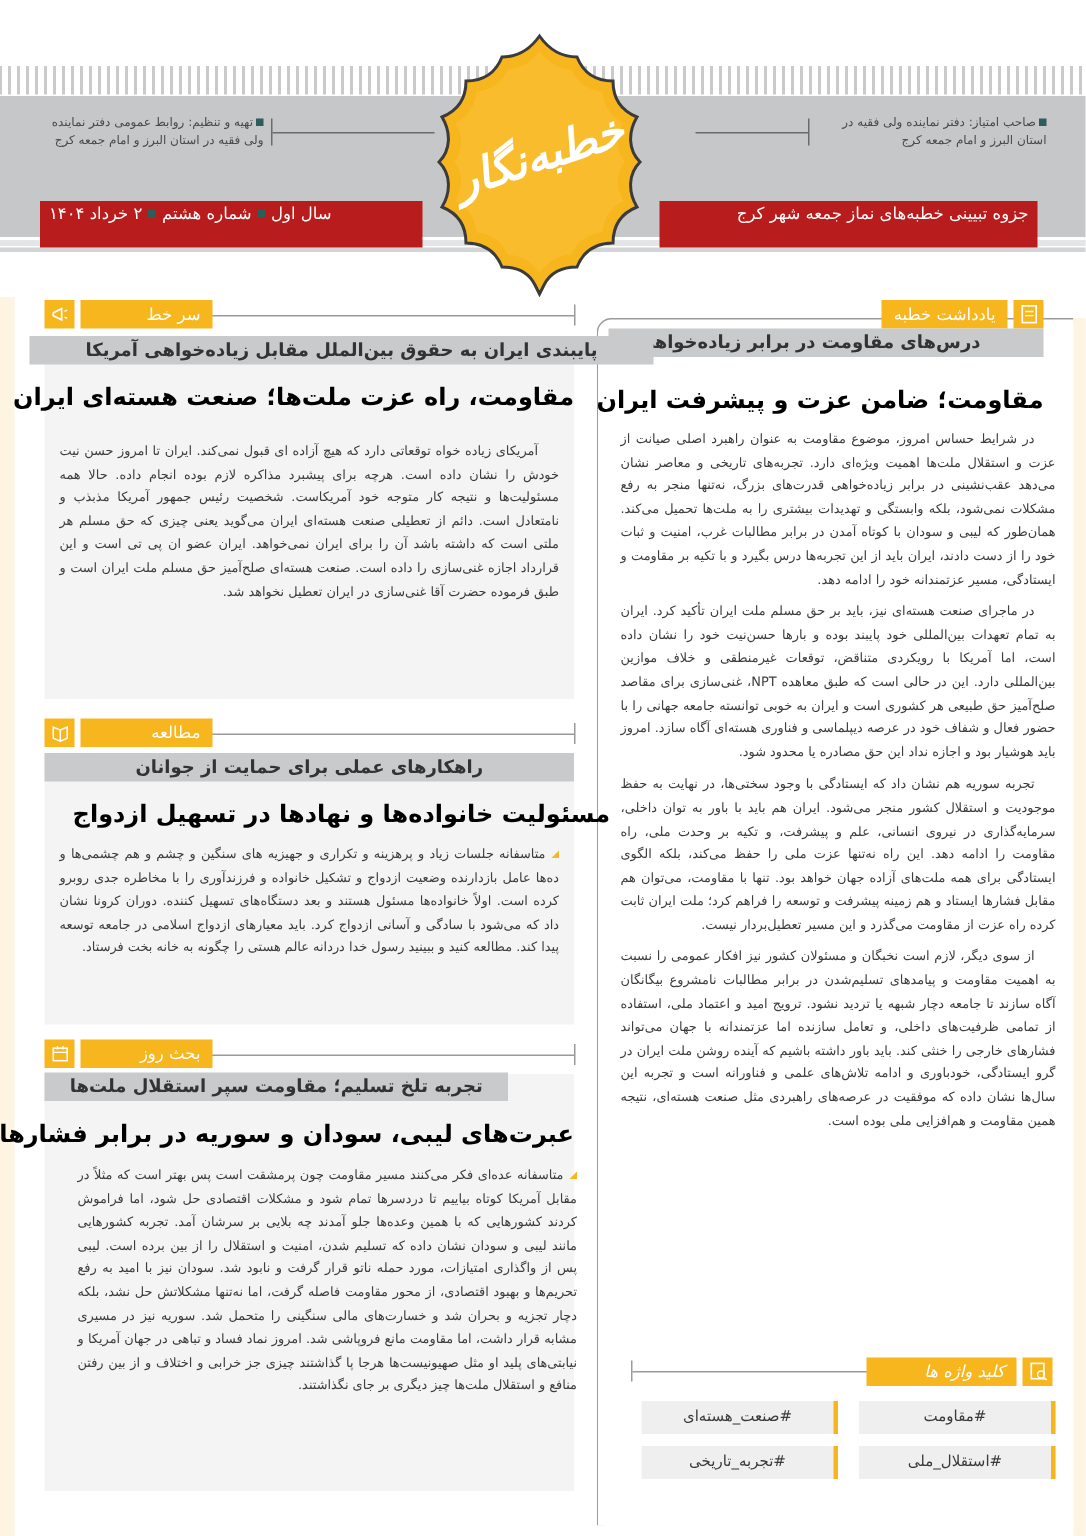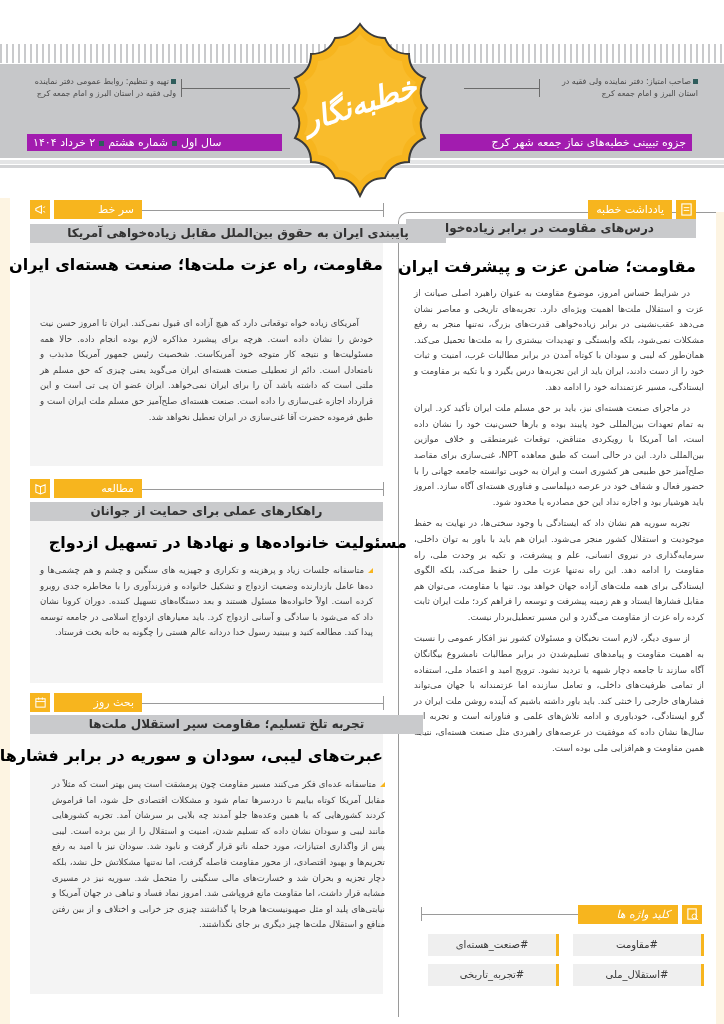--- a/index.html
+++ b/index.html
@@ -24,21 +24,21 @@
   .hdr-note.right { right: 26px; text-align: right; }
   .hdr-note.left { left: 26px; text-align: right; }
   .hdr-line { position: absolute; top: 88px; height: 1px; background: #6b6b6b; }
   .hdr-line.right { right: 185px; width: 75px; }
   .hdr-line.left { left: 182px; width: 108px; }
   .hdr-vbar { position: absolute; top: 79px; width: 1px; height: 18px; background: #6b6b6b; }
   .hdr-vbar.right { right: 184px; }
   .hdr-vbar.left { left: 181px; }
 
   .hdr-pill {
-    position: absolute; top: 134px; height: 17px; background: #a21caf; color: #fff;
+    position: absolute; top: 134px; height: 31px; background: #b91c1c; color: #fff;
     font-size: 11px; line-height: 17px; padding: 0 6px; white-space: nowrap;
   }
   .hdr-pill.right { right: 32px; width: 252px; text-align: right; }
   .hdr-pill.left { left: 27px; width: 255px; text-align: left; direction: rtl; }
   .hdr-pill .dot { display: inline-block; width: 5px; height: 5px; background: #2f5d5c; margin: 0 4px; vertical-align: middle; }
 
   .logo { position: absolute; top: 20px; left: 277px; width: 166px; height: 178px; }
   .logo-text {
     position: absolute; top: 66px; left: 0; width: 166px; text-align: center;
     font-family: "DejaVu Serif", serif; font-size: 30px; font-weight: bold; color: #ffffff;
@@ -177,23 +177,23 @@
   <div class="sec-icon">
     <svg viewBox="0 0 14 14">
         <path d="M2 6 L8 3 L8 11 L2 8 Z" fill="none" stroke="#fff" stroke-width="1.2"></path>
         <line x1="10" y1="5" x2="12" y2="4" stroke="#fff"></line>
         <line x1="10" y1="9" x2="12" y2="10" stroke="#fff"></line>
       </svg>
   </div>
   <div class="sec-label" style="width:88px;">سر خط</div>
 </div>
 <div class="card" style="top:226px; height:240px;"></div>
-<div class="subhead" style="top:224px; left:30px; width:416px;">پایبندی ایران به حقوق بین‌الملل مقابل زیاده‌خواهی آمریکا</div>
+<div class="subhead" style="top:224px; left:20px; width:416px;">پایبندی ایران به حقوق بین‌الملل مقابل زیاده‌خواهی آمریکا</div>
 <div class="headline" style="top:254px; left:30px; width:353px;">مقاومت، راه عزت ملت‌ها؛ صنعت هسته‌ای ایران</div>
-<div class="body-text" style="top:294px; left:40px; width:333px;margin-top:22px;">
+<div class="body-text" style="top:294px; left:40px; width:333px;">
   <p>آمریکای زیاده خواه توقعاتی دارد که هیچ آزاده ای قبول نمی‌کند. ایران تا امروز حسن نیت خودش را نشان داده است. هرچه برای پیشبرد مذاکره لازم بوده انجام داده. حالا همه مسئولیت‌ها و نتیجه کار متوجه خود آمریکاست. شخصیت رئیس جمهور آمریکا مذبذب و نامتعادل است. دائم از تعطیلی صنعت هسته‌ای ایران می‌گوید یعنی چیزی که حق مسلم هر ملتی است که داشته باشد آن را برای ایران نمی‌خواهد. ایران عضو ان پی تی است و این قرارداد اجازه غنی‌سازی را داده است. صنعت هسته‌ای صلح‌آمیز حق مسلم ملت ایران است و طبق فرموده حضرت آقا غنی‌سازی در ایران تعطیل نخواهد شد.</p>
 </div>
 
 <div class="rule-line" style="top:489px; left:140px; width:243px;"></div>
 <div class="rule-vbar" style="top:482px; left:383px;"></div>
 <div class="sec-tag" style="top:479px; left:30px; flex-direction:row-reverse;">
   <div class="sec-icon">
     <svg viewBox="0 0 14 14">
         <path d="M2 3 L7 5 L12 3 L12 11 L7 13 L2 11 Z" fill="none" stroke="#fff" stroke-width="1.1"></path>
         <line x1="7" y1="5" x2="7" y2="13" stroke="#fff"></line>
@@ -215,17 +215,17 @@
     <svg viewBox="0 0 14 14">
         <rect x="2" y="3" width="10" height="9" fill="none" stroke="#fff" stroke-width="1.1"></rect>
         <line x1="2" y1="6" x2="12" y2="6" stroke="#fff"></line>
         <line x1="5" y1="1.5" x2="5" y2="4" stroke="#fff"></line>
         <line x1="9" y1="1.5" x2="9" y2="4" stroke="#fff"></line>
       </svg>
   </div>
   <div class="sec-label" style="width:88px;">بحث روز</div>
 </div>
 <div class="card" style="top:716px; height:278px;"></div>
-<div class="subhead" style="top:715px; left:30px; width:393px;">تجربه تلخ تسلیم؛ مقاومت سپر استقلال ملت‌ها</div>
+<div class="subhead" style="top:715px; left:30px; width:309px;">تجربه تلخ تسلیم؛ مقاومت سپر استقلال ملت‌ها</div>
 <div class="headline" style="top:745px; left:30px; width:353px;">عبرت‌های لیبی، سودان و سوریه در برابر فشارهای غرب</div>
 <div class="body-text" style="top:777px; left:40px; width:333px;margin-left:12px;">
   <p style="text-indent:0;"><span class="bullet-tri"></span><span>متاسفانه عده‌ای فکر می‌کنند مسیر مقاومت چون پرمشقت است پس بهتر است که مثلاً در مقابل آمریکا کوتاه بیاییم تا دردسرها تمام شود و مشکلات اقتصادی حل شود، اما فراموش کردند کشورهایی که با همین وعده‌ها جلو آمدند چه بلایی بر سرشان آمد. تجربه کشورهایی مانند لیبی و سودان نشان داده که تسلیم شدن، امنیت و استقلال را از بین برده است. لیبی پس از واگذاری امتیازات، مورد حمله ناتو قرار گرفت و نابود شد. سودان نیز با امید به رفع تحریم‌ها و بهبود اقتصادی، از محور مقاومت فاصله گرفت، اما نه‌تنها مشکلاتش حل نشد، بلکه دچار تجزیه و بحران شد و خسارت‌های مالی سنگینی را متحمل شد. سوریه نیز در مسیری مشابه قرار داشت، اما مقاومت مانع فروپاشی شد. امروز نماد فساد و تباهی در جهان آمریکا و نیابتی‌های پلید او مثل صهیونیست‌ها هرجا پا گذاشتند چیزی جز خرابی و اختلاف و از بین رفتن منافع و استقلال ملت‌ها چیز دیگری بر جای نگذاشتند.</span></p>
 </div>
 
 </body></html>

